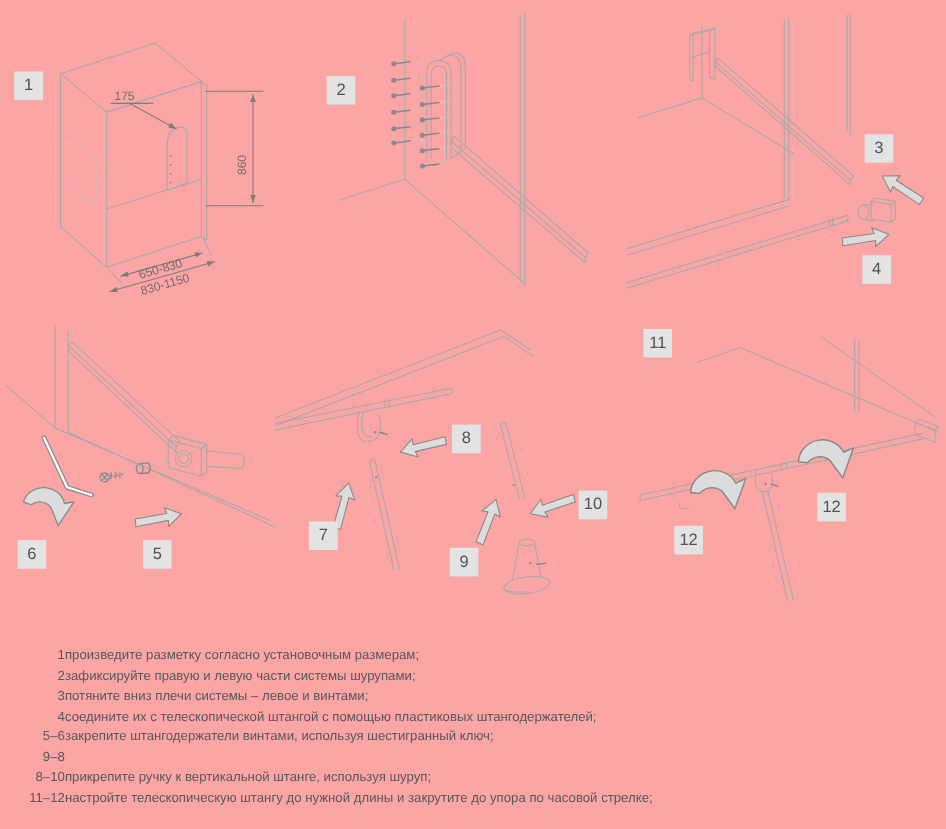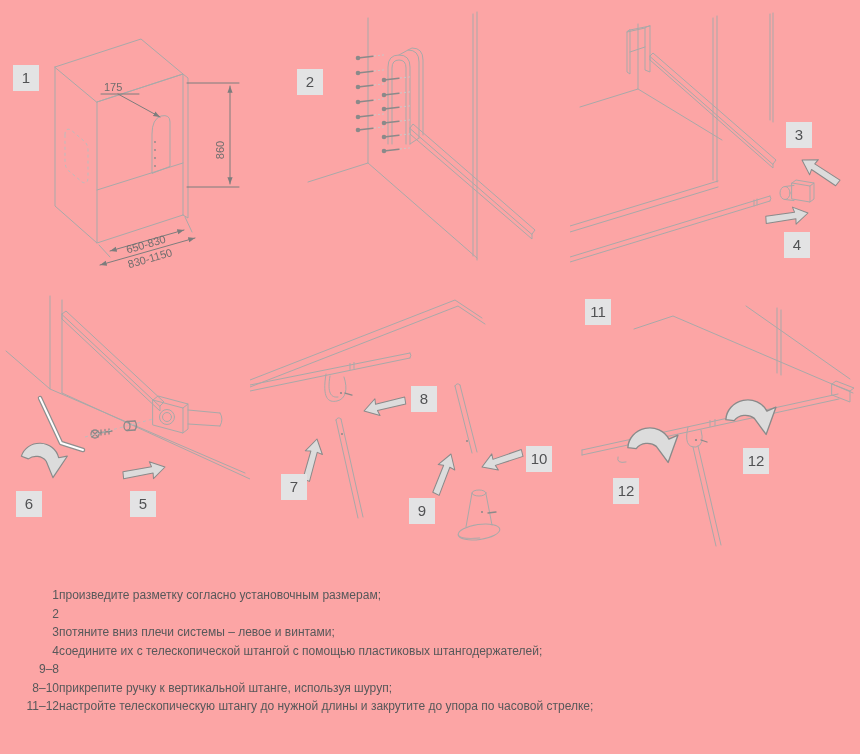--- a/index.html
+++ b/index.html
@@ -274,30 +274,35 @@
   <div class="badge" style="left:613px;top:478px">12</div>
   <div class="badge" style="left:743px;top:448px">12</div>
 
   <div class="instructions">
     <div class="row">
       <span class="num">1</span>
       <span class="txt">произведите разметку согласно установочным размерам;</span>
     </div>
     <div class="row">
       <span class="num">2</span>
+      <span class="txt">зафиксируйте правую и левую части системы шурупами;</span>
     </div>
     <div class="row">
       <span class="num">3</span>
       <span class="txt">потяните вниз плечи системы – левое и винтами;</span>
     </div>
     <div class="row">
       <span class="num">4</span>
       <span class="txt">соедините их с телескопической штангой с помощью пластиковых штангодержателей;</span>
     </div>
     <div class="row">
+      <span class="num">5–6</span>
+      <span class="txt">закрепите штангодержатели винтами, используя шестигранный ключ;</span>
+    </div>
+    <div class="row">
       <span class="num">9–8</span>
     </div>
     <div class="row">
       <span class="num">8–10</span>
       <span class="txt">прикрепите ручку к вертикальной штанге, используя шуруп;</span>
     </div>
     <div class="row">
       <span class="num">11–12</span>
       <span class="txt">настройте телескопическую штангу до нужной длины и закрутите до упора по часовой стрелке;</span>
     </div>

